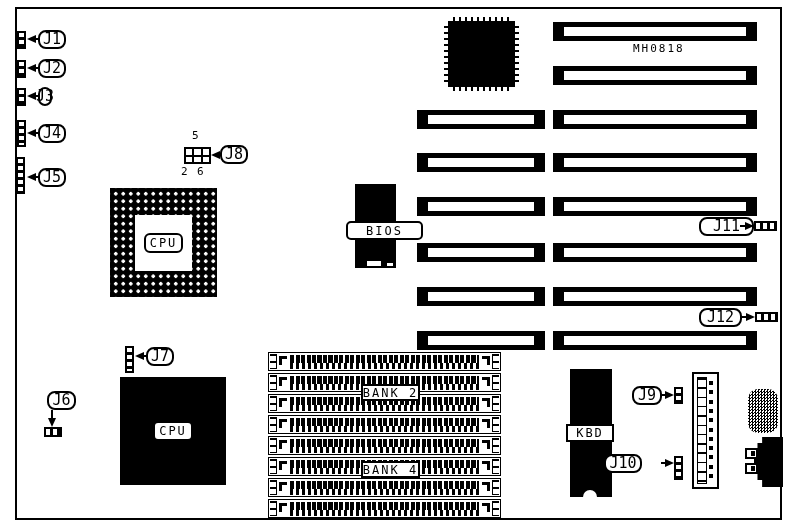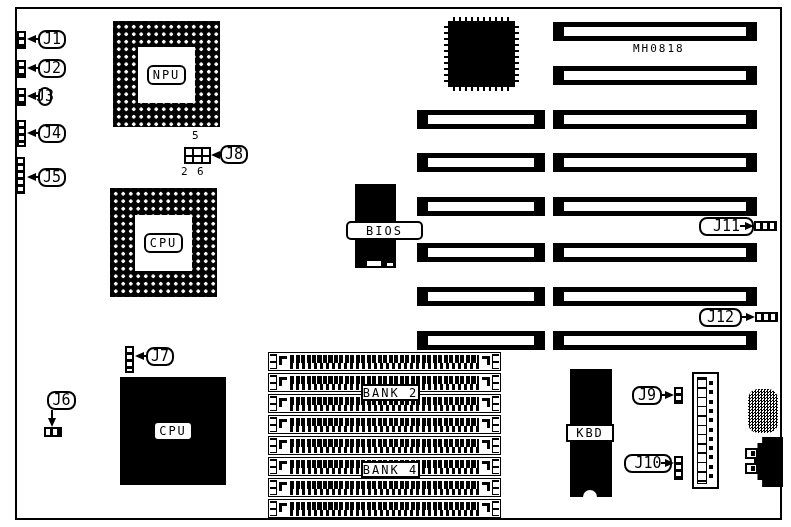--- a/index.html
+++ b/index.html
@@ -106,25 +106,20 @@
   <div class="conn-v" style="left:17px;top:120px;width:9px;height:27px"></div>
   <span class="tri-l" style="left:27px;top:129px"></span>
   <span class="lead" style="left:34px;top:132px;width:5px;height:2px"></span>
   <div class="jlabel" style="left:38px;top:124px;width:28px;height:19px">J4</div>
 
   <div class="conn-v" style="left:16px;top:157px;width:9px;height:37px"></div>
   <span class="tri-l" style="left:27px;top:173px"></span>
   <span class="lead" style="left:34px;top:176px;width:5px;height:2px"></span>
   <div class="jlabel" style="left:38px;top:168px;width:28px;height:19px">J5</div>
 
-  <div class="pga" style="left:113px;top:21px;width:107px;height:106px">
-    <div class="pga-win" style="left:25px;top:26px;width:57px;height:56px">
-      <span class="boxlabel">NPU</span>
-    </div>
-  </div>
 
   <div class="pga" style="left:110px;top:188px;width:107px;height:109px">
     <div class="pga-win" style="left:25px;top:27px;width:57px;height:56px">
       <span class="boxlabel">CPU</span>
     </div>
   </div>
 
   <span class="pinnum" style="left:192px;top:130px">5</span>
   <div class="j8blk" style="left:184px;top:147px;width:27px;height:17px">
     <i></i>
@@ -266,21 +261,21 @@
   <div class="chip" style="left:570px;top:369px;width:42px;height:128px">
     <span class="notch" style="left:13px;bottom:0;width:14px;height:7px"></span>
   </div>
   <div class="sqlabel" style="left:566px;top:424px;width:48px;height:18px">KBD</div>
 
   <div class="jlabel" style="left:632px;top:386px;width:30px;height:19px">J9</div>
   <span class="lead" style="left:661px;top:394px;width:5px;height:2px"></span>
   <span class="tri-r" style="left:665px;top:391px"></span>
   <div class="conn-v" style="left:674px;top:387px;width:9px;height:17px"></div>
 
-  <div class="jlabel" style="left:624px;top:454px;width:48px;height:19px">J10</div>
+  <div class="jlabel" style="left:604px;top:454px;width:38px;height:19px">J10</div>
   <span class="lead" style="left:661px;top:462px;width:5px;height:2px"></span>
   <span class="tri-r" style="left:665px;top:459px"></span>
   <div class="conn-v" style="left:674px;top:456px;width:9px;height:24px"></div>
 
   <div class="pwr" style="left:692px;top:372px;width:27px;height:117px">
     <span class="pwr-col"></span>
     <span class="pwr-pins"></span>
   </div>
 
   <div class="din" style="left:748px;top:389px;width:30px;height:44px"></div>

